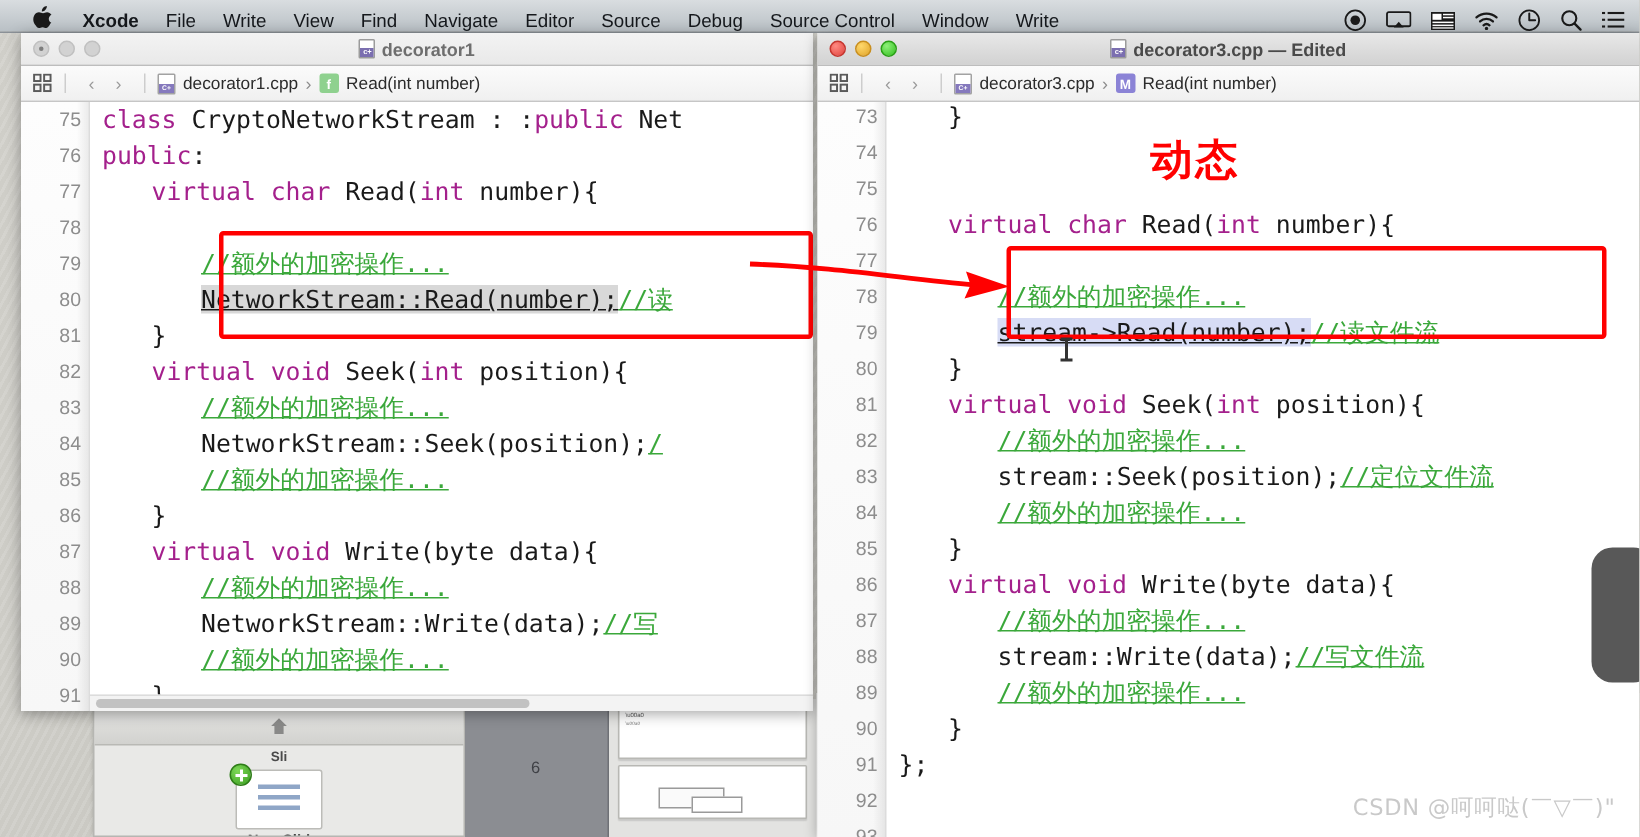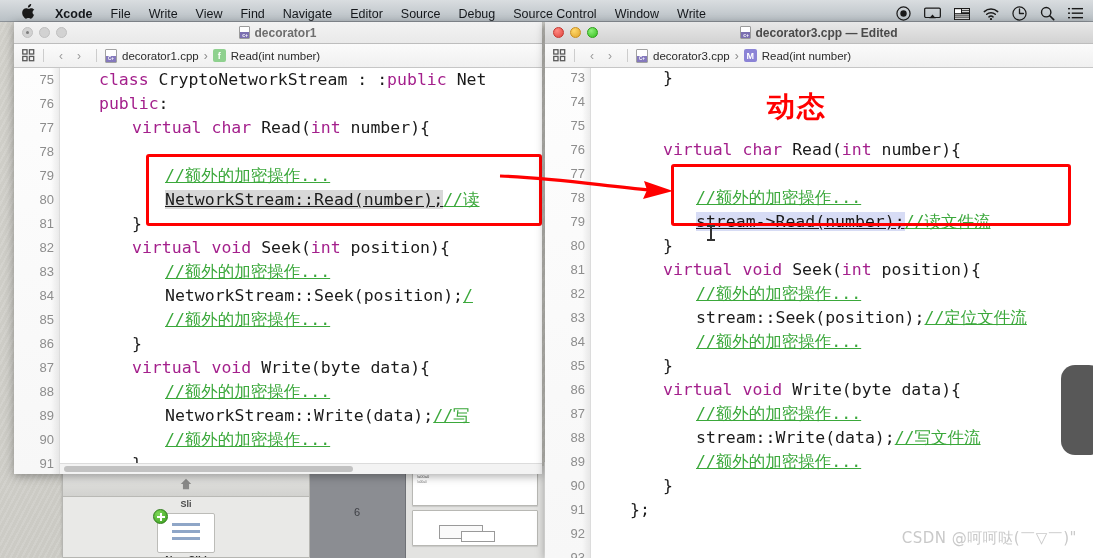--- a/index.html
+++ b/index.html
@@ -182,21 +182,21 @@
   .gutter{
     position:absolute;left:0;top:0;bottom:0;width:46px;
     background:linear-gradient(#fdfdfd,#f7f7f7);
     border-right:1px solid #dcdcdc;
   }
   .gutter .gshade{ position:absolute;right:0;top:0;bottom:0;width:8px;
     background:linear-gradient(90deg,rgba(0,0,0,0) 0%,rgba(0,0,0,.07) 100%); }
   .code{
     position:absolute;left:46px;top:0;right:0;bottom:0;
     font-family:"DejaVu Sans Mono","Liberation Mono",monospace;
-    font-size:16.5px; line-height:24px; white-space:pre; color:#1a1a1a;margin-left:31px;
+    font-size:16.5px; line-height:24px; white-space:pre; color:#1a1a1a;
   }
   .ln{
     position:absolute;left:0;width:40px;text-align:right;
     font-family:"Liberation Sans",sans-serif; font-size:13px; color:#8d8d8d;
     line-height:24px;
   }
   .row{ position:absolute;left:8px; line-height:24px; }
   .kw   { color:#a4208c; }
   .cmt  { color:#3ba83b;text-decoration:underline; }
   .plain{ color:#1a1a1a; }

